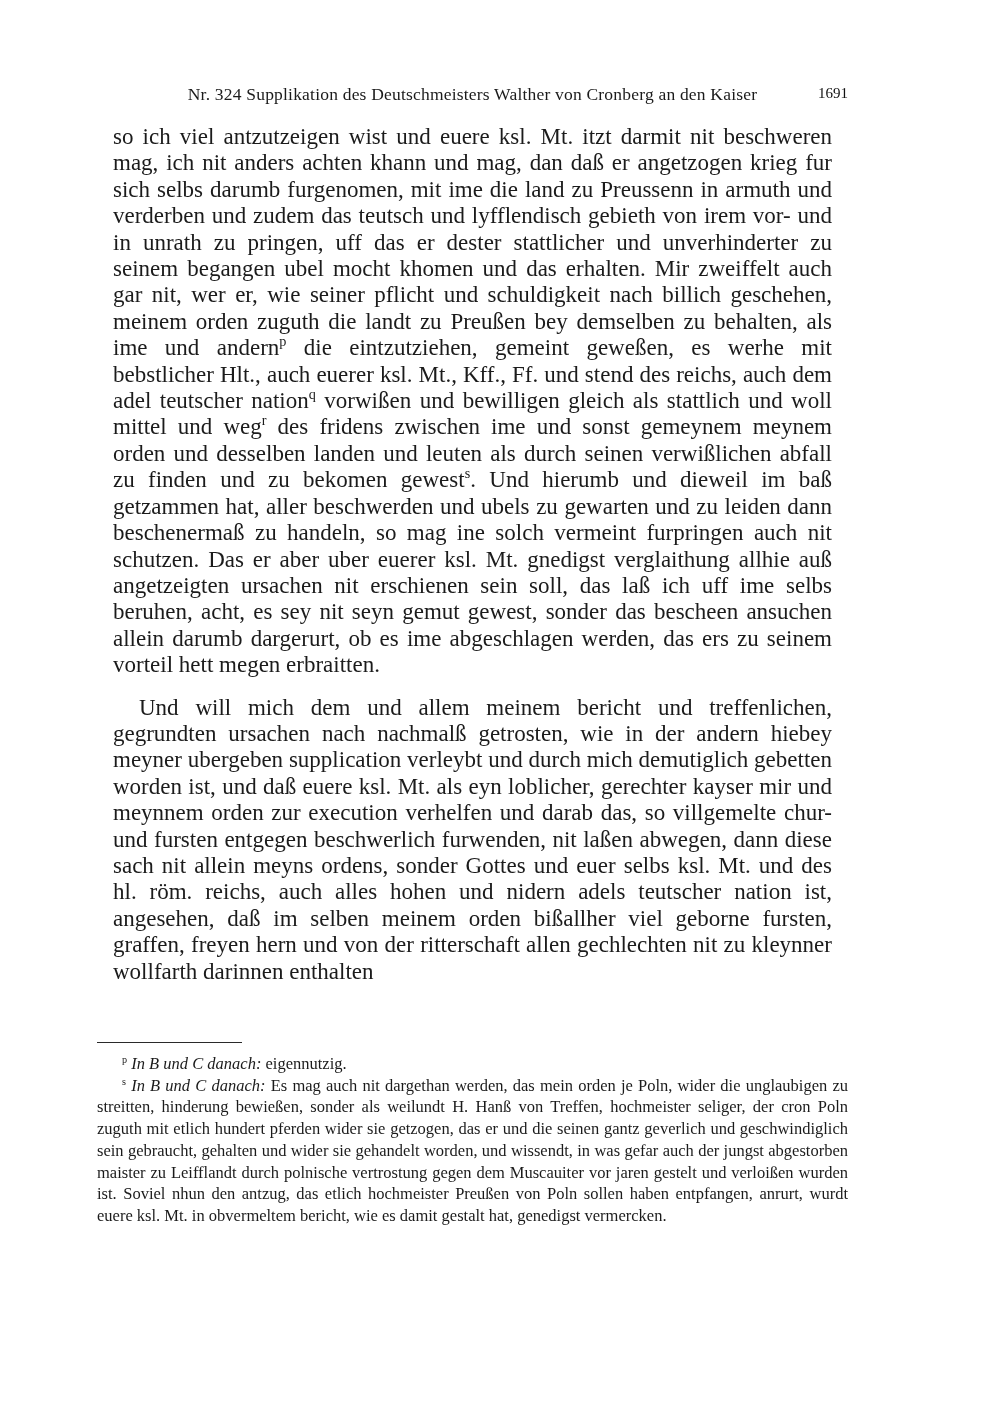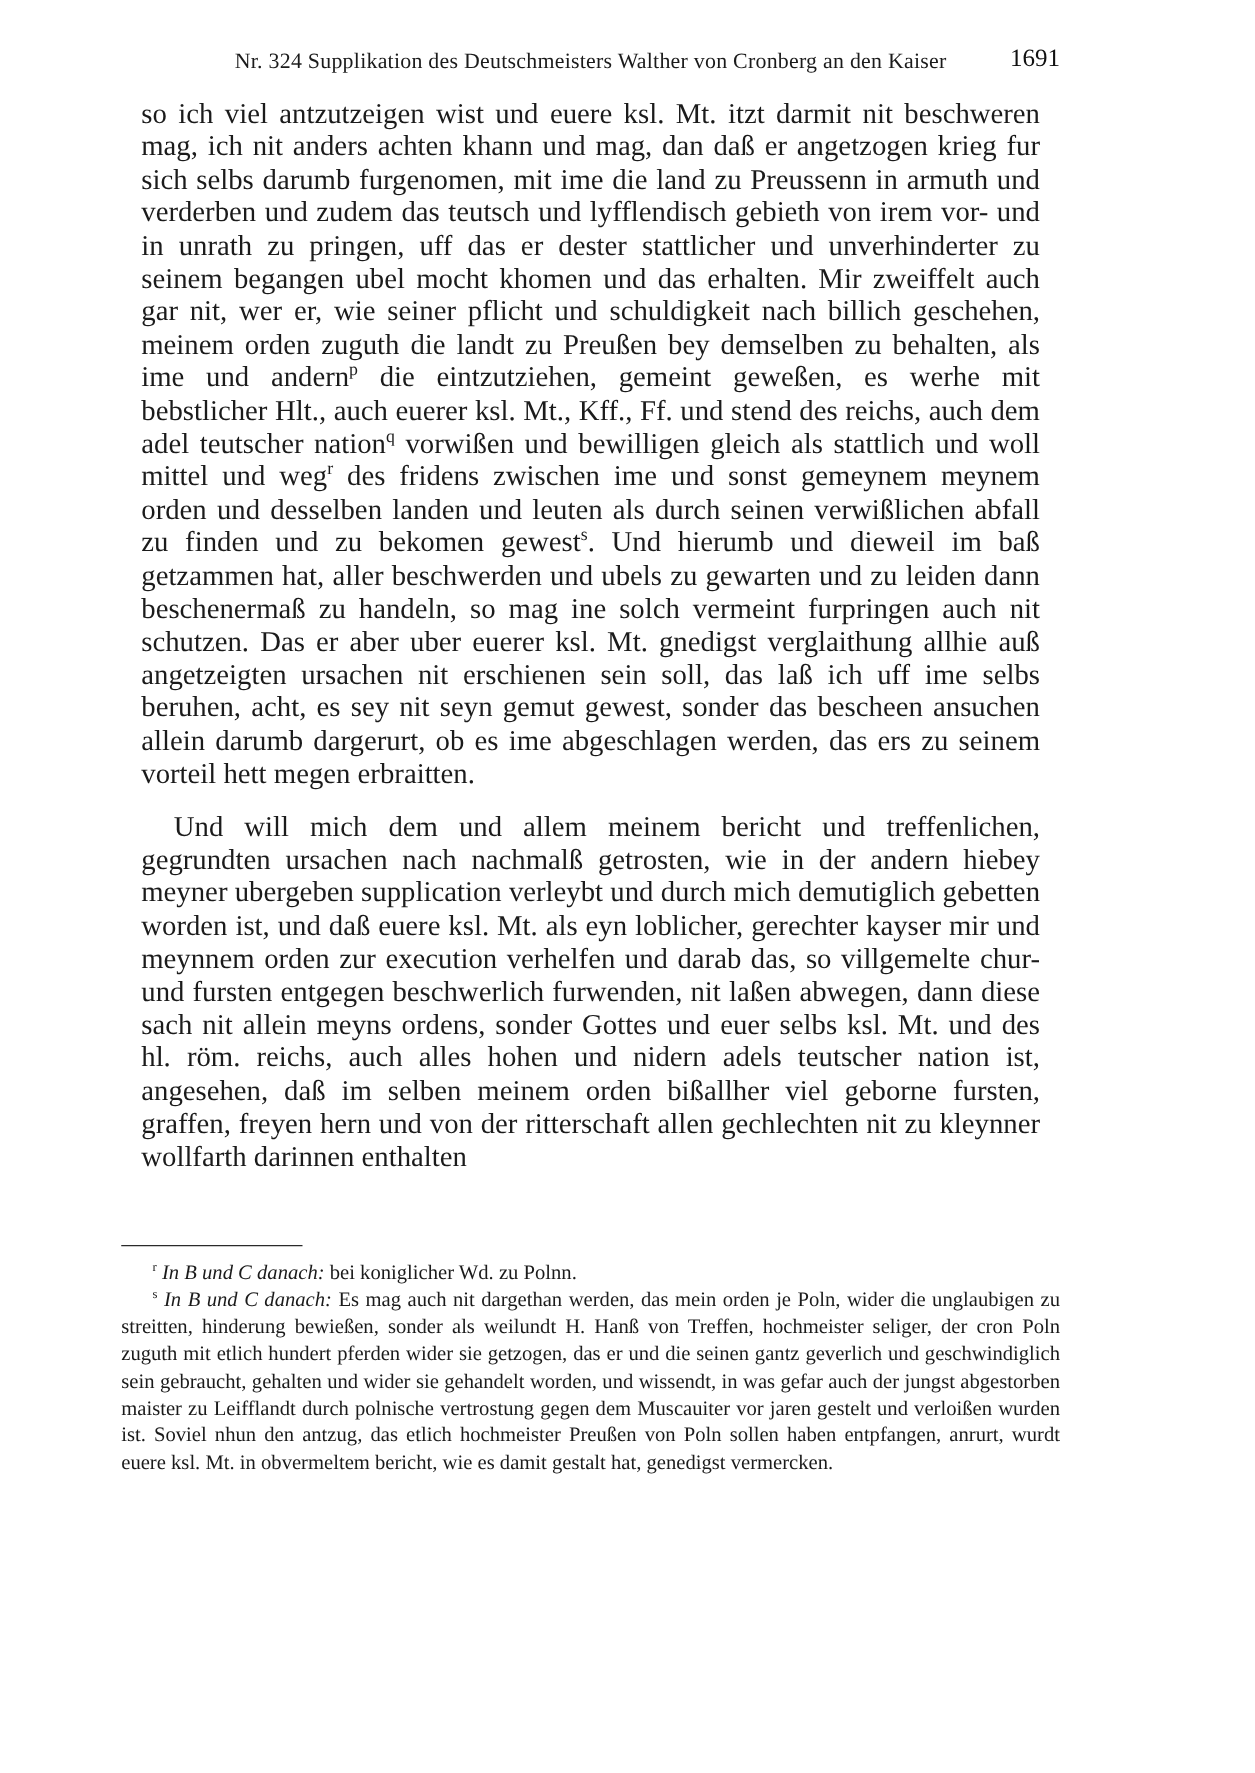--- a/index.html
+++ b/index.html
@@ -12,21 +12,21 @@
     height: 1418px;
     overflow: hidden;
     color: #1b1b1b;
     font-family: "Liberation Serif", "DejaVu Serif", serif;
   }
   .page {
     position: relative;
     box-sizing: border-box;
     width: 1004px;
     height: 1418px;
-    padding: 36px 156px 40px 97px;
+    padding: 82px 156px 40px 97px;
     background: #ffffff;
     border-radius: 25px;
   }
   .page-header {
     position: relative;
     height: 26px;
     margin-bottom: 13px;
     white-space: nowrap;
   }
   .header-title {
@@ -34,21 +34,21 @@
     text-align: center;
     font-size: 17.5px;
     line-height: 24px;
     letter-spacing: 0.2px;
     color: #1b1b1b;
   }
   .page-number {
     position: absolute;
     right: 0;
     top: -1px;
-    font-size: 20px;
+    font-size: 15px;
     line-height: 24px;
     color: #111;
   }
   .body-text {
     text-align: justify;
   }
   .para {
     margin: 16px;
     font-size: 23px;
     line-height: 26.4px;
@@ -102,20 +102,20 @@
   </header>
 
   <main class="body-text">
     <p class="para"><span>so ich viel antzutzeigen wist und euere ksl. Mt. itzt darmit nit beschweren mag, ich nit anders achten khann und mag, dan daß er angetzogen krieg fur sich selbs darumb furgenomen, mit ime die land zu Preussenn in armuth und verderben und zudem das teutsch und lyfflendisch gebieth von irem vor- und in unrath zu pringen, uff das er dester stattlicher und unverhinderter zu seinem begangen ubel mocht khomen und das erhalten. Mir zweiffelt auch gar nit, wer er, wie seiner pflicht und schuldigkeit nach billich geschehen, meinem orden zuguth die landt zu Preußen bey demselben zu behalten, als ime und andern</span><sup class="fnref">p</sup><span> die eintzutziehen, gemeint geweßen, es werhe mit bebstlicher Hlt., auch euerer ksl. Mt., Kff., Ff. und stend des reichs, auch dem adel teutscher nation</span><sup class="fnref">q</sup><span> vorwißen und bewilligen gleich als stattlich und woll mittel und weg</span><sup class="fnref">r</sup><span> des fridens zwischen ime und sonst gemeynem meynem orden und desselben landen und leuten als durch seinen verwißlichen abfall zu finden und zu bekomen gewest</span><sup class="fnref">s</sup><span>. Und hierumb und dieweil im baß getzammen hat, aller beschwerden und ubels zu gewarten und zu leiden dann beschenermaß zu handeln, so mag ine solch vermeint furpringen auch nit schutzen. Das er aber uber euerer ksl. Mt. gnedigst verglaithung allhie auß angetzeigten ursachen nit erschienen sein soll, das laß ich uff ime selbs beruhen, acht, es sey nit seyn gemut gewest, sonder das bescheen ansuchen allein darumb dargerurt, ob es ime abgeschlagen werden, das ers zu seinem vorteil hett megen erbraitten.</span></p>
     <p class="para indent">Und will mich dem und allem meinem bericht und treffenlichen, gegrundten ursachen nach nachmalß getrosten, wie in der andern hiebey meyner ubergeben supplication verleybt und durch mich demutiglich gebetten worden ist, und daß euere ksl. Mt. als eyn loblicher, gerechter kayser mir und meynnem orden zur execution verhelfen und darab das, so villgemelte chur- und fursten entgegen beschwerlich furwenden, nit laßen abwegen, dann diese sach nit allein meyns ordens, sonder Gottes und euer selbs ksl. Mt. und des hl. röm. reichs, auch alles hohen und nidern adels teutscher nation ist, angesehen, daß im selben meinem orden bißallher viel geborne fursten, graffen, freyen hern und von der ritterschaft allen gechlechten nit zu kleynner wollfarth darinnen enthalten</p>
   </main>
 
   <footer class="footnotes-section">
     <div class="footnote-rule"></div>
 
+    <p class="footnote"><sup class="fn-marker">p</sup> <i class="fn-label">In B und C danach:</i> <span class="fn-text">eigennutzig.</span></p>
 
 
-    <p class="footnote"><sup class="fn-marker">r</sup> <i class="fn-label">In B und C danach:</i> <span class="fn-text">bei koniglicher Wd. zu Polnn.</span></p>
 
     <p class="footnote"><sup class="fn-marker">s</sup> <i class="fn-label">In B und C danach:</i> <span class="fn-text">Es mag auch nit dargethan werden, das mein orden je Poln, wider die unglaubigen zu streitten, hinderung bewießen, sonder als weilundt H. Hanß von Treffen, hochmeister seliger, der cron Poln zuguth mit etlich hundert pferden wider sie getzogen, das er und die seinen gantz geverlich und geschwindiglich sein gebraucht, gehalten und wider sie gehandelt worden, und wissendt, in was gefar auch der jungst abgestorben maister zu Leifflandt durch polnische vertrostung gegen dem Muscauiter vor jaren gestelt und verloißen wurden ist. Soviel nhun den antzug, das etlich hochmeister Preußen von Poln sollen haben entpfangen, anrurt, wurdt euere ksl. Mt. in obvermeltem bericht, wie es damit gestalt hat, genedigst vermercken.</span></p>
   </footer>
 
 </div>
 
 </body></html>

